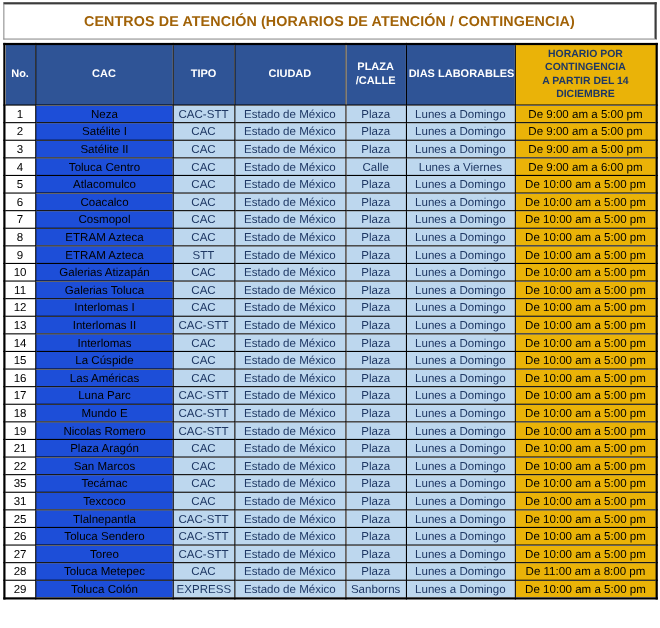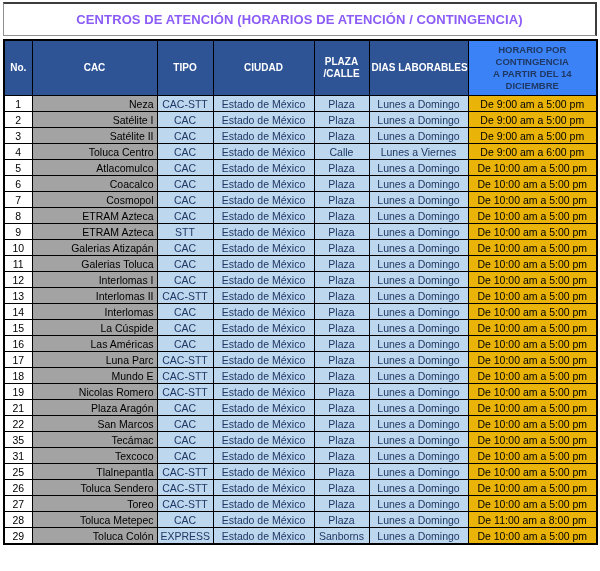--- a/index.html
+++ b/index.html
@@ -18,21 +18,21 @@
     width: 591px;
     height: 31px;
     border: 1px solid #8f8f8f;
     border-top: 2px solid #3c3c3c;
     border-right: 2px solid #3c3c3c;
     display: flex;
     align-items: center;
     justify-content: center;
     font-size: 13px;
     font-weight: bold;
-    color: #8b5cf6;
+    color: #a16207;
     letter-spacing: 0.1px;
   }
   table.cac-table {
     position: absolute;
     left: 3px;
     top: 39px;
     width: 593px;
     border-collapse: collapse;
     table-layout: fixed;
     border: 2px solid #000000;
@@ -47,32 +47,32 @@
     color: #ffffff;
     font-size: 10px;
     font-weight: bold;
     height: 54px;
     text-align: center;
     vertical-align: middle;
     padding: 0 2px;
     line-height: 1.25;
   }
   .cac-table thead th.col-horario {
-    background: #3b82f6;
+    background: #eab308;
     color: #1F3864;
     font-size: 9.5px;
   }
   .cac-table tbody td {
     height: 15px;
     font-size: 10.5px;
     padding: 0 3px;
     vertical-align: middle;
   }
   .cac-table tbody td.col-no { text-align: center; background: #ffffff; color: #000000; }
-  .cac-table tbody td.col-cac { text-align: right; background: #a3a3a3; color: #000000; padding-left: 4px; }
+  .cac-table tbody td.col-cac { text-align: center; background: #1d4ed8; color: #000000; padding-left: 4px; }
   .cac-table tbody td.col-tipo,
   .cac-table tbody td.col-ciudad,
   .cac-table tbody td.col-plaza_calle,
   .cac-table tbody td.col-dias { text-align: center; background: #BDD7EE; color: #1F3864; }
   .cac-table tbody td.col-horario { text-align: center; background: #eab308; color: #000000; }
 </style>
 </head>
 <body>
 
 <div class="page">

